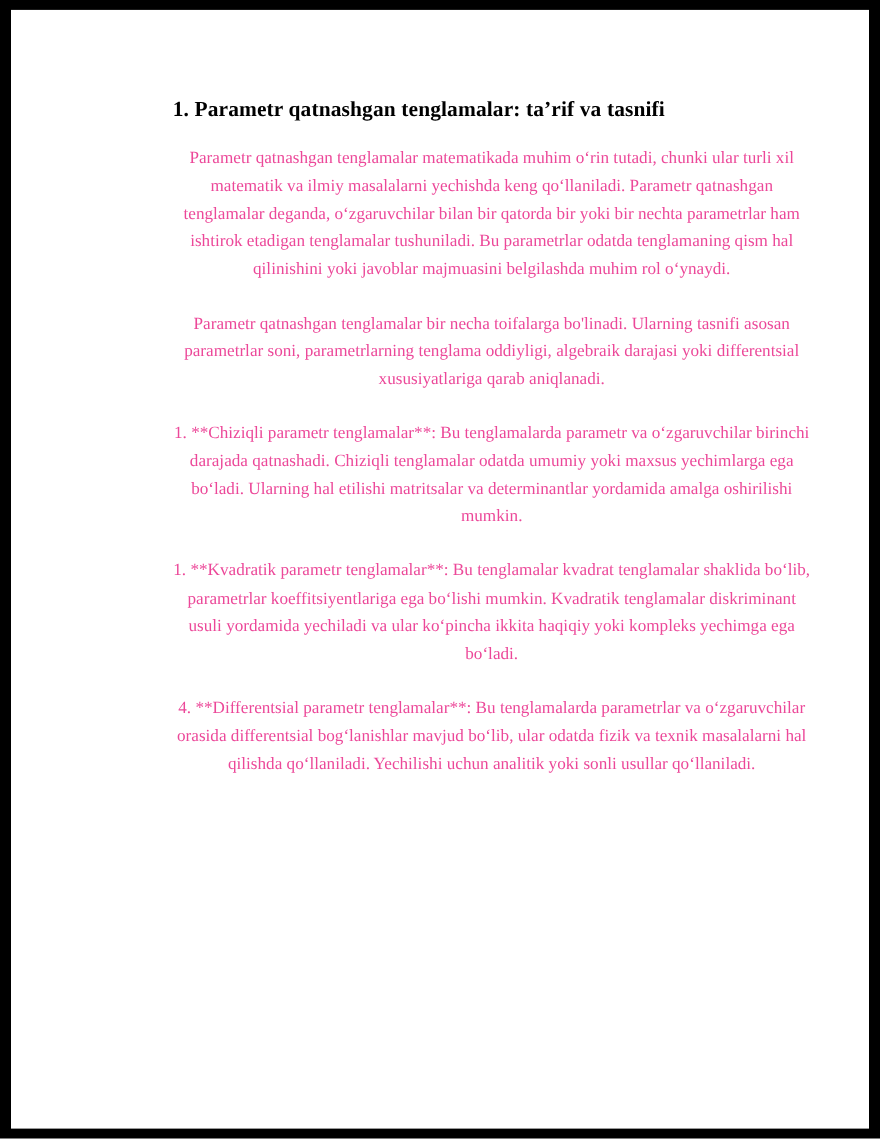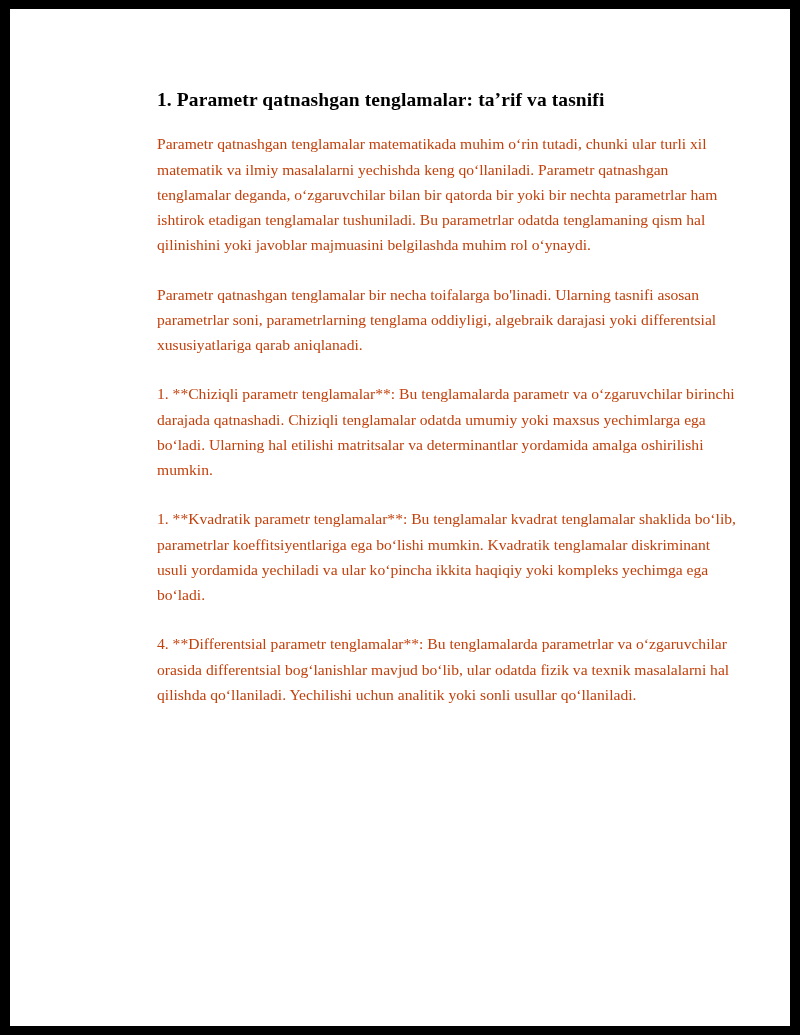--- a/index.html
+++ b/index.html
@@ -34,24 +34,24 @@
     font-size: 19.5px;
     font-weight: bold;
     color: #000000;
     margin: 0 0 18px 0;
     line-height: 1.35;
     letter-spacing: 0.1px;
   }
   p.para {
     font-family: "Liberation Serif", serif;
     font-size: 15.6px;
-    color: #c2410c;
+    color: #ec4899;
     line-height: 1.62;
     margin: 0 0 24px 0;
-    text-align: left;
+    text-align: center;
   }
   p.para:last-child {
     margin-bottom: 0;
   }
 </style>
 </head>
 <body>
 
 <div class="page">
   <div class="content">

